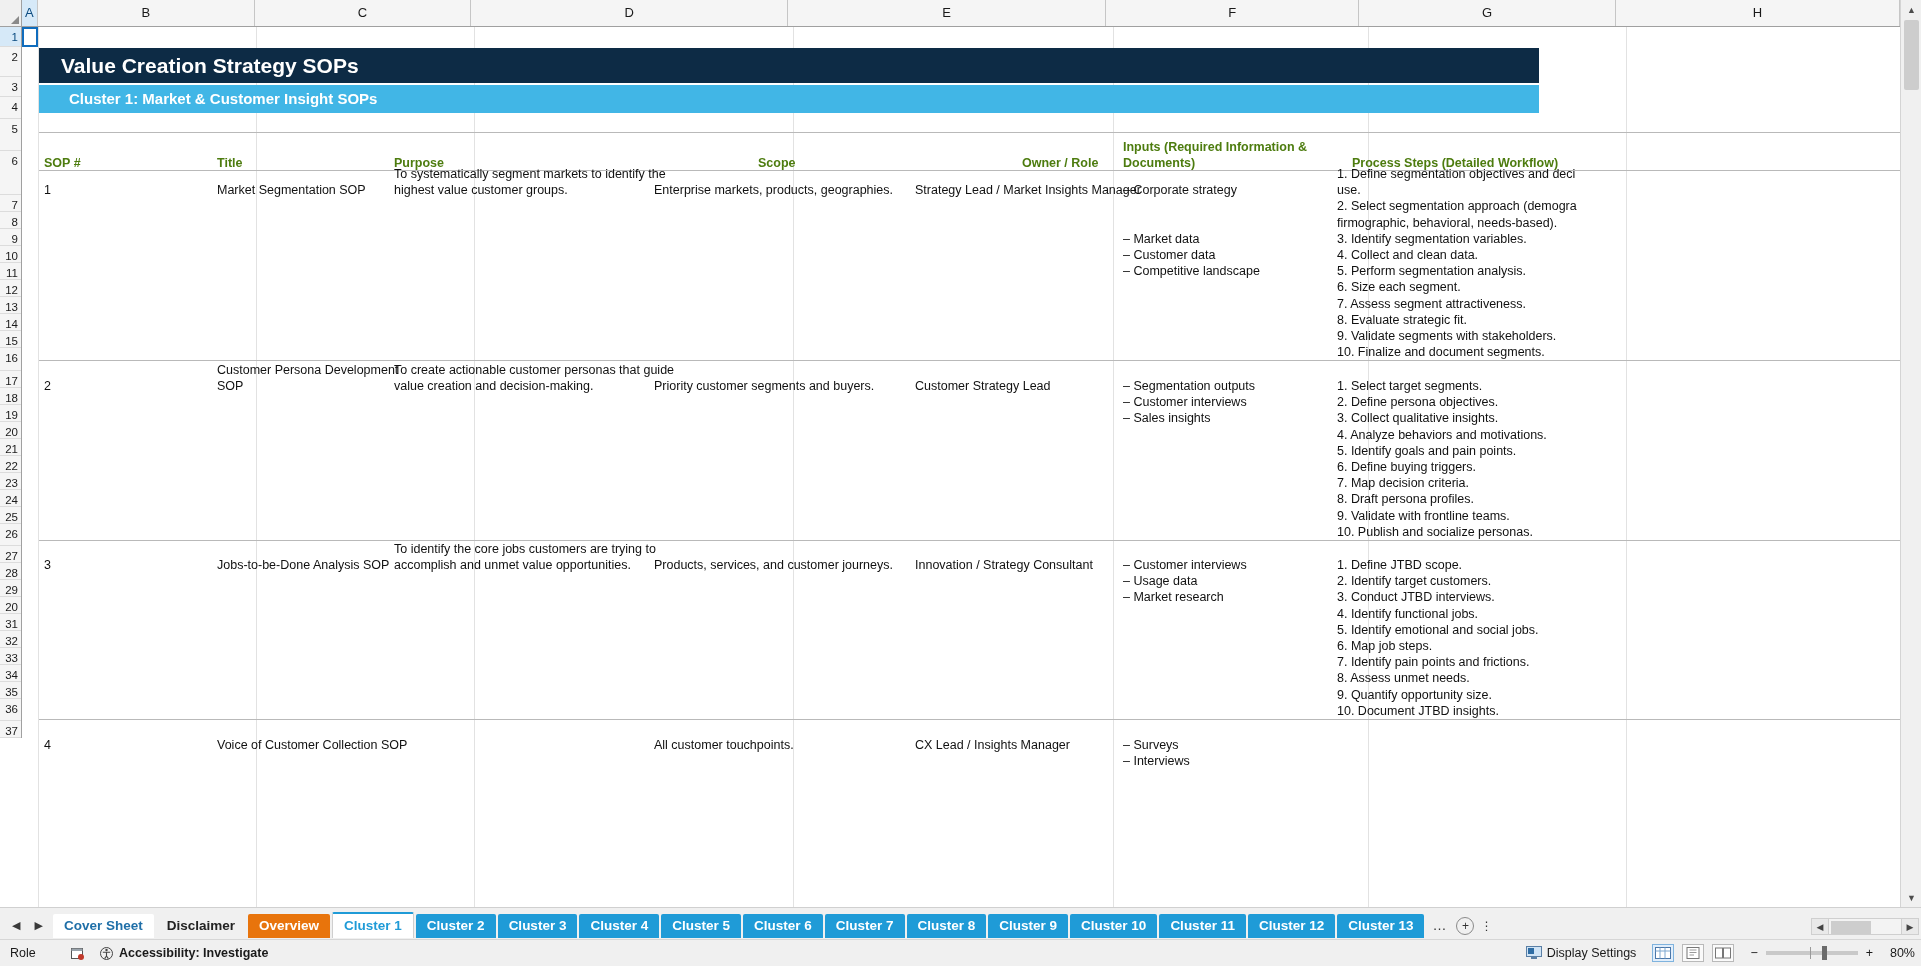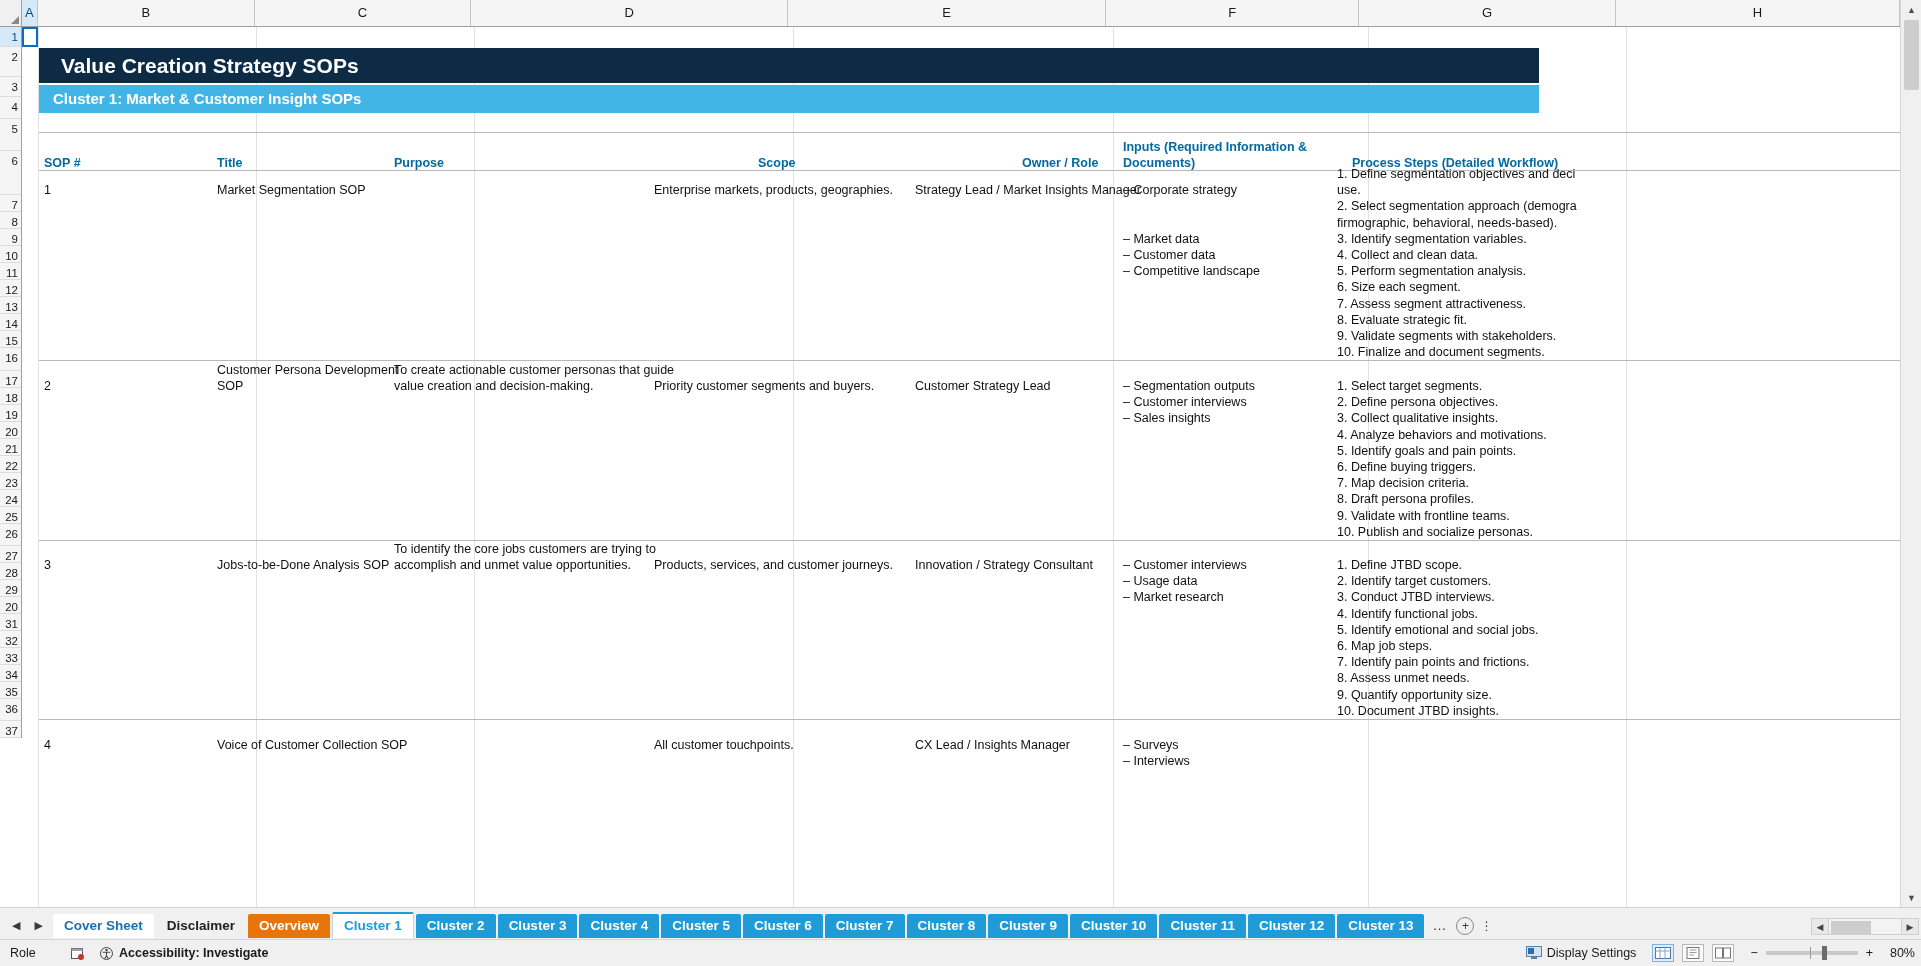--- a/index.html
+++ b/index.html
@@ -104,32 +104,32 @@
     overflow: hidden;
   }
   .banner-sub {
     position: absolute;
     left: 17px; top: 58px;
     width: 1500px; height: 28px;
     background: #41b6e6;
     color: #ffffff;
     font-size: 15px;
     font-weight: bold;
-    padding-left: 14px;
+    padding-left: 30px;
     line-height: 28px;
     white-space: nowrap;
     overflow: hidden;
   }
 
   
   .hdr {
     position: absolute;
     font-weight: bold;
     font-size: 12.5px;
-    color: #0369a1;
+    color: #4d7c0f;
     line-height: 16px;
   }
 
   .cell {
     position: absolute;
     font-size: 12.5px;
     line-height: 16.2px;
     color: #111;
     white-space: pre-wrap;
     overflow: hidden;
@@ -351,20 +351,22 @@
       <div class="hdr" style="left:1330px;top:128px; width:290px;">Process Steps (Detailed Workflow)</div>
 
       <div class="sep" style="top:105px;"></div>
       <div class="sep" style="top:143px;"></div>
       <div class="sep" style="top:333px;"></div>
       <div class="sep" style="top:513px;"></div>
       <div class="sep" style="top:692px;"></div>
 
       <div class="cell" style="left:22px;  top:155px; width:160px;">1</div>
       <div class="cell" style="left:195px; top:155px; width:175px;">Market Segmentation SOP</div>
+      <div class="cell" style="left:372px; top:139px; width:290px;">To systematically segment markets to identify the
+highest value customer groups.</div>
       <div class="cell" style="left:632px; top:155px; width:290px;">Enterprise markets, products, geographies.</div>
       <div class="cell" style="left:893px; top:155px; width:250px;">Strategy Lead / Market Insights Manager</div>
       <div class="cell" style="left:1101px;top:155px; width:240px;">– Corporate strategy
 
 
 – Market data
 – Customer data
 – Competitive landscape</div>
       <div class="cell" style="left:1315px;top:139px; width:260px;">1. Define segmentation objectives and deci
 use.

